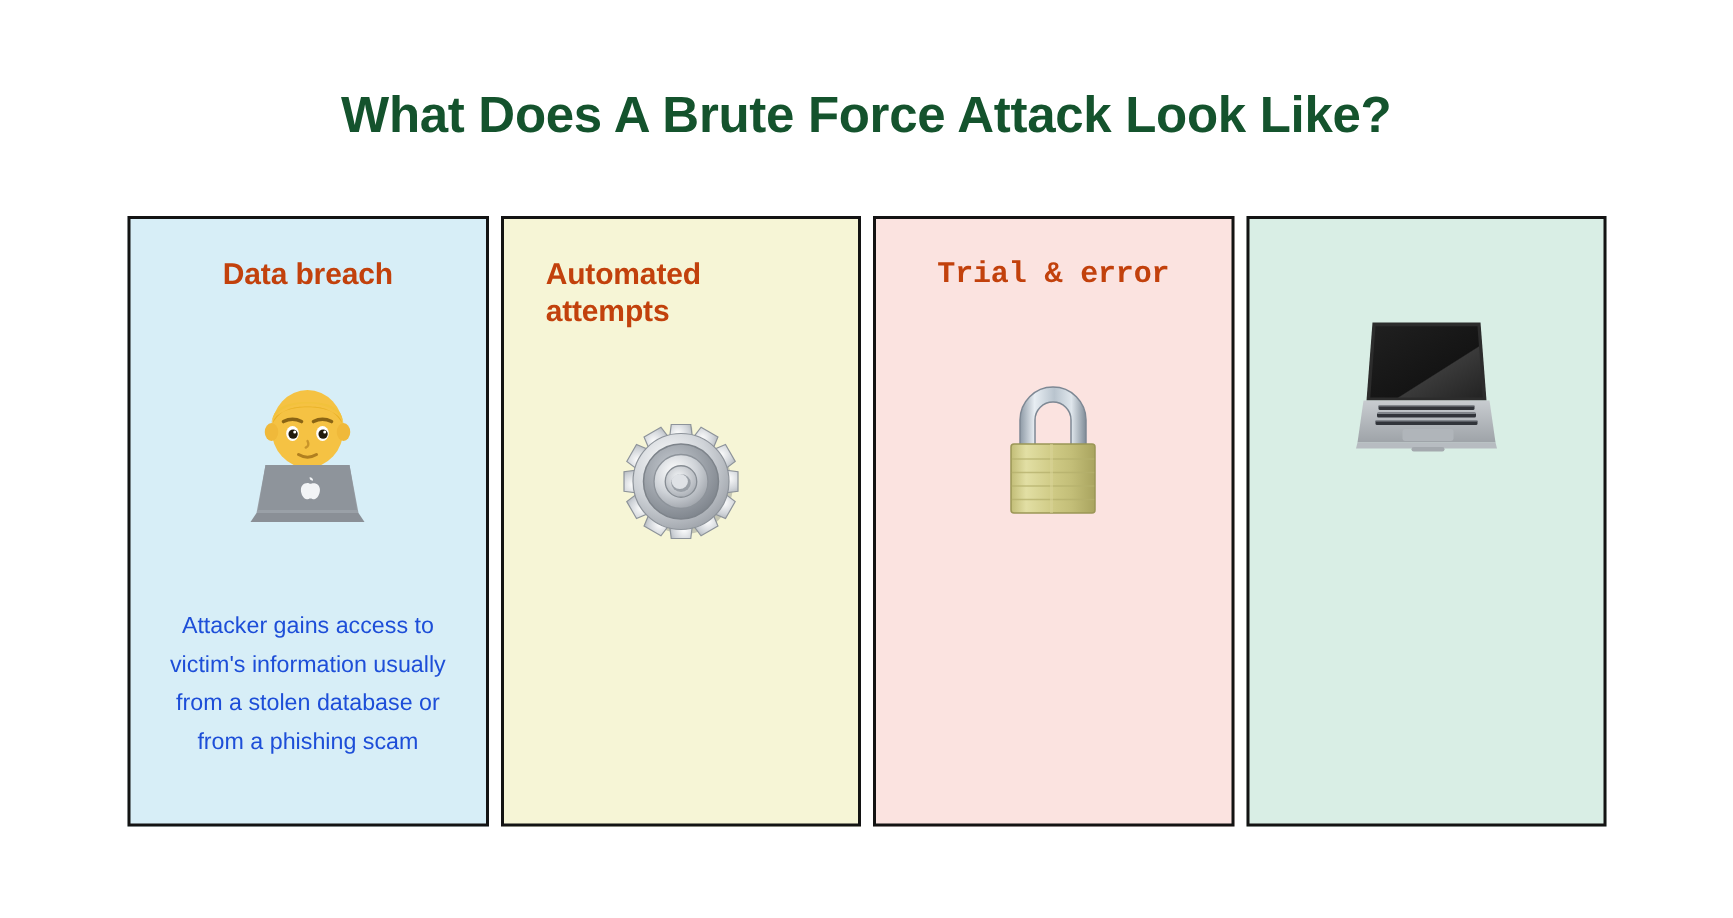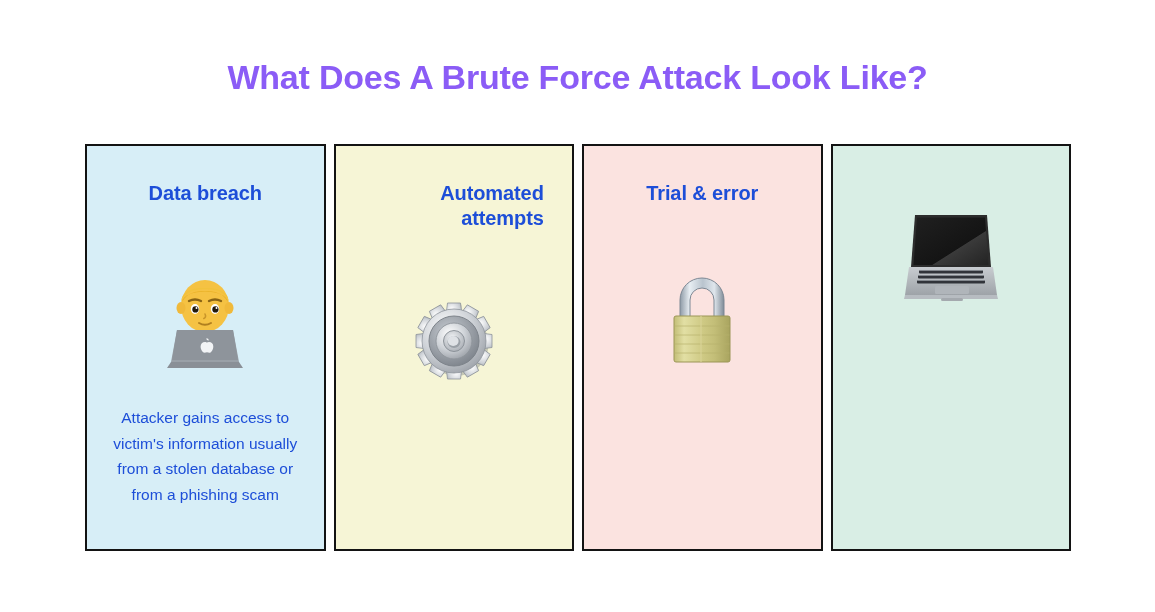--- a/index.html
+++ b/index.html
@@ -56,25 +56,25 @@
     flex-direction: column;
     align-items: center;
     padding: 18px 10px 14px 10px;
     position: relative;
   }
 
   .card-heading {
     font-size: 20px;
     font-weight: bold;
     line-height: 25px;
-    text-align: right;
-    color: #1d4ed8;
+    text-align: left;
+    color: #c2410c;
     letter-spacing: -0.1px;
     max-width: 180px;
-    margin: 17px;
+    margin: 7px;
   }
 
   .card-emoji {
     flex: 0 0 auto;
     height: 110px;
     width: 110px;
     margin-top: 38px;
     margin-bottom: 0;
     display: flex;
     align-items: center;
@@ -96,21 +96,21 @@
     max-width: 210px;
   }
 
   
 </style>
 </head>
 <body style="background: rgb(255, 255, 255);">
 
 <div class="infographic">
 
-  <div class="page-title" style="color: #8b5cf6;">What Does A Brute Force Attack Look Like?</div>
+  <div class="page-title" style="color: #14532d;">What Does A Brute Force Attack Look Like?</div>
 
   <div class="cards">
 
     <div class="card" style="background-color: rgb(215, 238, 247); border-color: rgb(19, 19, 19);">
       <div class="card-heading">Data breach</div>
       <div class="card-emoji">
         <svg width="104" height="104" viewBox="0 0 104 104" xmlns="http://www.w3.org/2000/svg">
 
           <ellipse cx="52" cy="42" rx="24" ry="26" fill="#f5c243"></ellipse>
 
@@ -221,21 +221,21 @@
           </g>
           <circle cx="50" cy="50" r="25" fill="url(#hubGrad)" stroke="#7d838a" stroke-width="1"></circle>
           <circle cx="50" cy="50" r="18" fill="url(#gearGrad)" stroke="#8d939a" stroke-width="0.9"></circle>
           <circle cx="50" cy="50" r="10.5" fill="url(#holeGrad)" stroke="#878d94" stroke-width="0.9"></circle>
           <ellipse cx="50" cy="51" rx="6.5" ry="6" fill="#9aa0a7"></ellipse>
           <ellipse cx="49.2" cy="50" rx="5.4" ry="5" fill="#dfe2e6"></ellipse>
         </svg>
       </div>
     </div>
 
-    <div class="card" style="background-color: rgb(251, 227, 224); border-color: rgb(19, 19, 19);">
+    <div class="card" style="background-color: rgb(251, 227, 224); border-color: rgb(19, 19, 19); font-family: Liberation Mono, monospace;">
       <div class="card-heading">Trial &amp; error</div>
       <div class="card-emoji">
         <svg width="96" height="104" viewBox="0 0 96 104" xmlns="http://www.w3.org/2000/svg">
           <defs>
             <linearGradient id="shackleGrad" x1="0" y1="0" x2="1" y2="0">
               <stop offset="0%" stop-color="#8e9aa6"></stop>
               <stop offset="22%" stop-color="#e8eef3"></stop>
               <stop offset="52%" stop-color="#b9c4ce"></stop>
               <stop offset="78%" stop-color="#dfe6ec"></stop>
               <stop offset="100%" stop-color="#7f8b97"></stop>

